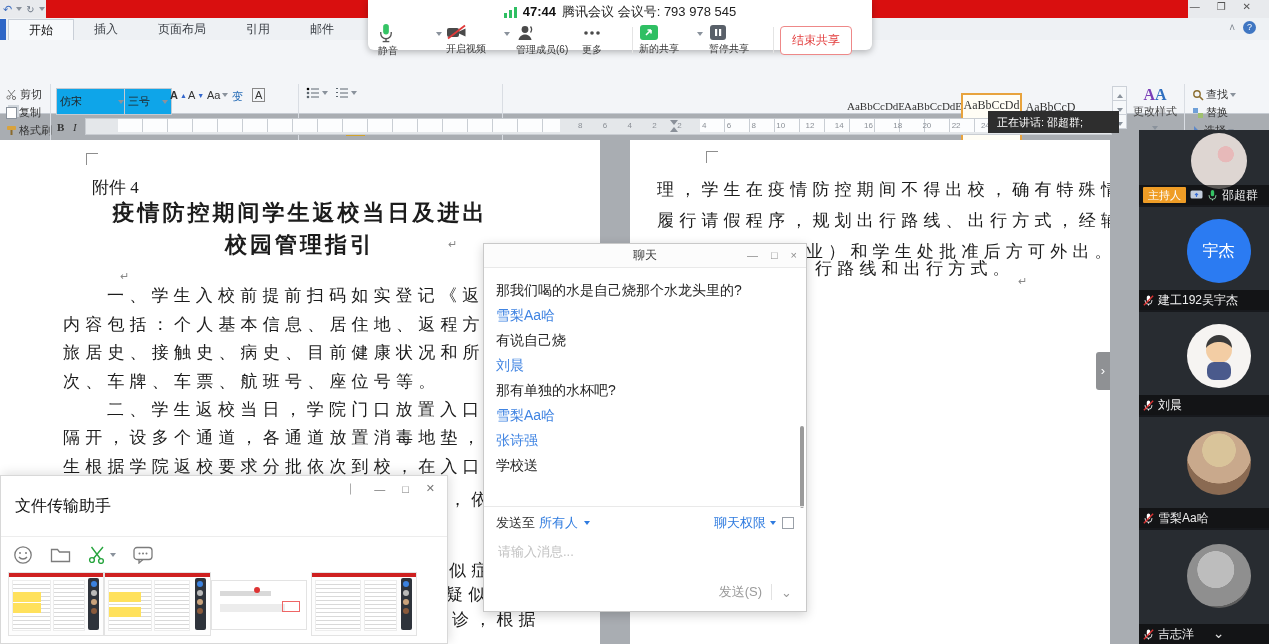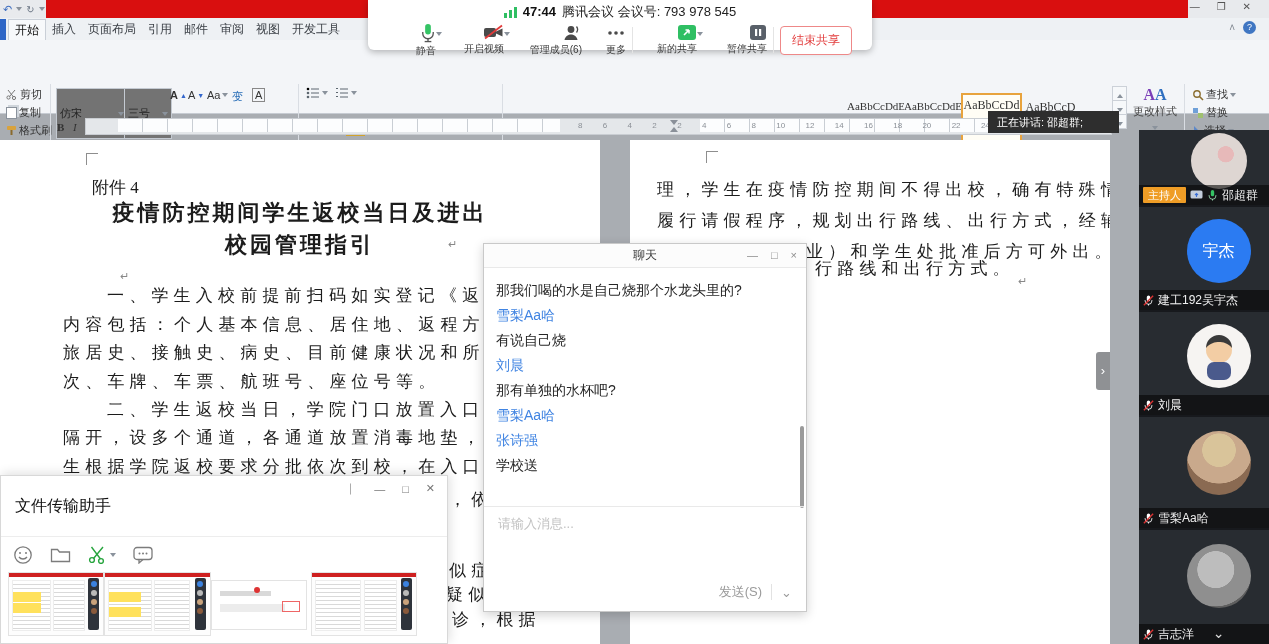--- a/index.html
+++ b/index.html
@@ -14,27 +14,27 @@
   .qat{position:absolute;left:3px;top:1px;height:16px;display:flex;align-items:center;gap:4px;font-size:10px;color:#7a8term8}
   .qat span{color:#6f7a88}
   .qat .undo{color:#3f6fc1;font-size:11px}
   .caret{width:0;height:0;border-left:3px solid transparent;border-right:3px solid transparent;border-top:4px solid #8a929c;display:inline-block}
   .win-ctl{position:absolute;top:1px;height:14px;display:flex;gap:17px;font-size:10px;color:#555}
   .helpbtn{width:13px;height:13px;border-radius:50%;background:#3f76c2;color:#fff;font-size:9px;text-align:center;line-height:13px}
   
   .tabsrow{position:absolute;left:0;top:18px;width:1269px;height:22px;background:#eef1f4}
   .filesliver{position:absolute;left:0;top:19px;width:6px;height:21px;background:#2e66c6}
   .tabs{position:absolute;left:8px;top:19px;display:flex;height:21px}
-  .tab{padding:0 6px;line-height:21px;font-size:12px;color:#3a3f45}
+  .tab{padding:0 20px;line-height:21px;font-size:12px;color:#3a3f45}
   .tab.active{background:#f7f9fb;border:1px solid #c9cfd7;border-bottom:none;color:#111}
   .ribbon{position:absolute;left:0;top:40px;width:1269px;height:73px;background:#f3f5f8;border-bottom:1px solid #c6cbd2}
   .gdiv{position:absolute;top:44px;width:1px;height:62px;background:#d9dde3}
   .glabel{position:absolute;top:99px;font-size:11px;color:#6b7077}
   .launcher{position:absolute;width:8px;height:8px;border:1px solid #9aa2ab;border-top:none;border-left:none}
-  .combo{position:absolute;height:17px;background:#737373;border:1px solid #c4cad2;font-size:11px;color:#222;display:flex;align-items:center;padding:16px 3px;justify-content:space-between}
+  .combo{position:absolute;height:17px;background:#0ea5e9;border:1px solid #c4cad2;font-size:11px;color:#222;display:flex;align-items:center;padding:4px 3px;justify-content:space-between}
   .fmt{position:absolute;font-size:11px;color:#333;display:flex;align-items:center;gap:2px}
   .ubar{border-bottom:3px solid #ffd800}
   .rbar{border-bottom:3px solid #d40000}
   .shadebox{background:#6f747b;color:#fff;padding:0 2px}
   .circlechar{display:inline-block;width:11px;height:11px;border:1px solid #555;border-radius:50%;font-size:7px;line-height:11px;text-align:center}
   .alignbtn{width:17px;height:14px;border:1px solid transparent;display:inline-block;margin-right:1px;background-image:repeating-linear-gradient(180deg,#68727f 0 1.5px,transparent 1.5px 4px);background-size:12px 11px;background-position:2px 2px;background-repeat:no-repeat}
   .alignbtn.sel{background-color:#fce28a;border-color:#d0a22c}
   .styleitem{width:57px;height:40px;text-align:center;flex:none;cursor:default}
   .styleitem .prev{height:18px;font-size:11px;color:#333;overflow:hidden;font-family:"Liberation Serif","DejaVu Serif",serif}
   .styleitem .nm{font-size:11px;color:#444;margin-top:2px}
@@ -49,21 +49,21 @@
   
   .page{position:absolute;top:140px;height:504px;background:#fff;overflow:hidden}
   .doc{font-family:Liberation Serif, serif;color:#1c1c1c}
   .bodyline{position:absolute;font-size:17px;letter-spacing:5.2px;white-space:nowrap}
   .cmark{position:absolute;width:11px;height:11px;border-left:1px solid #8e8e8e;border-top:1px solid #8e8e8e}
   .pilcrow{font-size:11px;color:#888;letter-spacing:0}
   
   .meetbar{position:absolute;left:368px;top:0;width:504px;height:50px;background:#fff;border-radius:0 0 6px 6px;box-shadow:0 2px 7px rgba(0,0,0,.28);z-index:60}
   .meetrow1{height:23px;display:flex;align-items:center;justify-content:center;gap:6px;font-size:13px;color:#222}
   .meetrow2{height:34px;display:flex;align-items:center;padding:0 10px}
-  .mbtn{display:flex;flex-direction:column;align-items:flex-end;justify-content:center;width:58px;gap:1px}
+  .mbtn{display:flex;flex-direction:column;align-items:flex-start;justify-content:center;width:58px;gap:1px}
   .mbtn .lbl{font-size:10px;color:#383838;white-space:nowrap}
   .vdiv{width:1px;height:26px;background:#e4e4e4;margin:0 6px}
   .endshare{border:1px solid #e88;color:#e23c3c;font-size:12px;padding:5px 11px;border-radius:4px;background:#fff;white-space:nowrap}
   
   .toast{position:absolute;left:988px;top:111px;width:122px;height:22px;background:#2e2e2e;color:#fff;font-size:11px;line-height:22px;padding-left:9px;z-index:45;white-space:nowrap}
   
   .chat{position:absolute;left:483px;top:243px;width:322px;height:367px;background:#fff;border:1px solid #c9c9c9;box-shadow:0 3px 10px rgba(0,0,0,.18);z-index:70}
   .chat-title{height:23px;background:#fcfcfc;border-bottom:1px solid #e9e9e9;position:relative;text-align:center;font-size:12px;color:#3c3c3c;line-height:23px}
   .chat-ctl{position:absolute;right:9px;top:0;display:flex;gap:13px;font-size:11px;color:#8c8c8c;line-height:23px}
   .msgs{position:absolute;left:0;top:23px;width:320px;height:239px;padding:12px 0 0 12px;box-sizing:border-box}
@@ -549,20 +549,32 @@
     <div class="mn">雪梨Aa哈</div>
     <div class="mt">有说自己烧</div>
     <div class="mn">刘晨</div>
     <div class="mt">那有单独的水杯吧?</div>
     <div class="mn">雪梨Aa哈</div>
     <div class="mn">张诗强</div>
     <div class="mt">学校送</div>
   </div>
   <div class="chat-scroll"></div>
   <div class="chat-foot">
+    <div class="flex" style="height:24px;padding:4px 10px 0 12px;justify-content:space-between">
+      <span class="flex" style="gap:4px;font-size:13px">
+        <span style="color:#333">发送至</span>
+        <span class="blue">所有人</span>
+        <span class="bluecaret"></span>
+      </span>
+      <span class="flex" style="gap:2px;font-size:13px">
+        <span class="blue">聊天权限</span>
+        <span class="bluecaret"></span>
+        <span class="popout"></span>
+      </span>
+    </div>
     <input class="chat-input" placeholder="请输入消息..." style="">
     <div class="sendrow">
       <span>发送(S)</span>
       <span class="sendsep"></span>
       <span>⌄</span>
     </div>
   </div>
 </div>
 
 <div class="fhelper">

